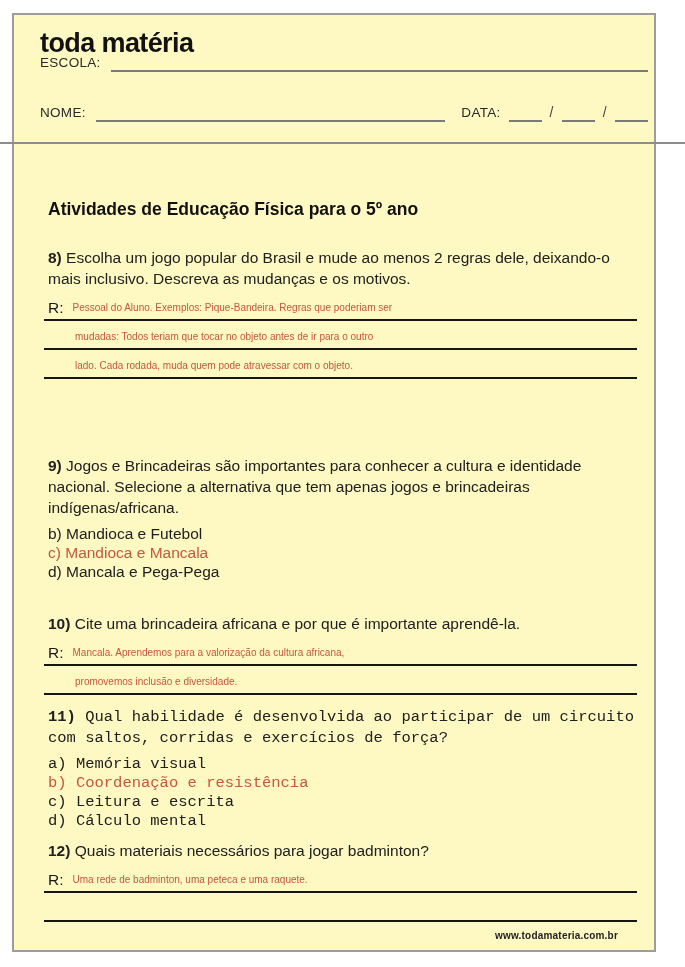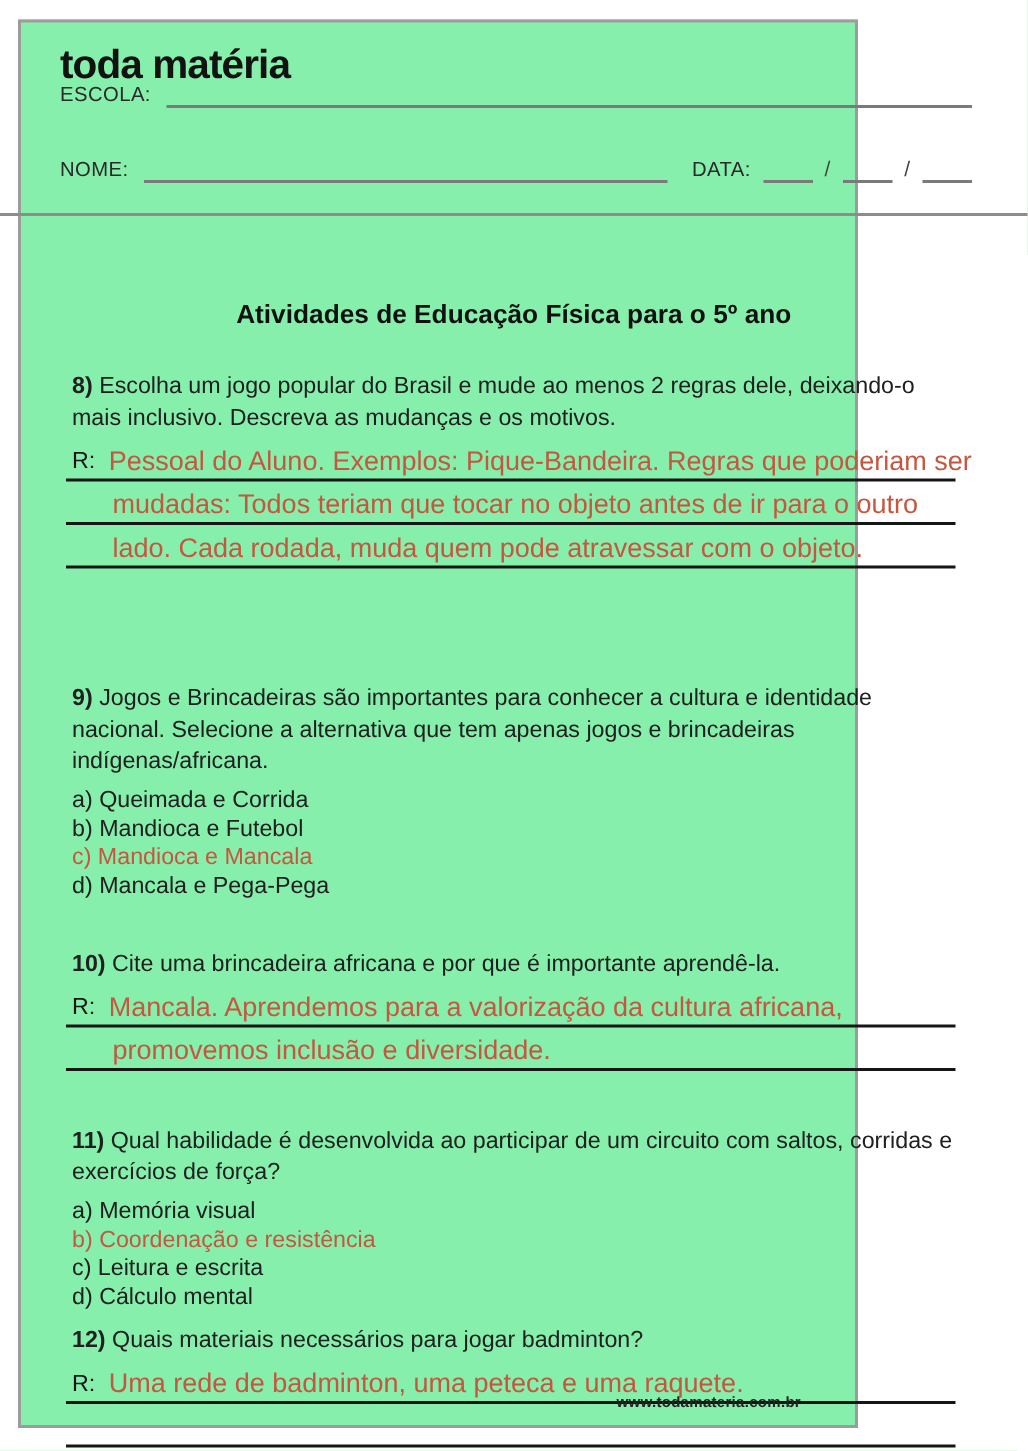--- a/index.html
+++ b/index.html
@@ -5,22 +5,22 @@
   :root{
     --answer-color:#c6563f;
     --ink:#1f1f1f;
   }
   html,body{margin:0;padding:0;background:#ffffff;}
   body{
     width:685px;height:967px;position:relative;overflow:hidden;
     font-family:"Liberation Sans", sans-serif;color:var(--ink);
   }
   .page{
-    position:absolute;left:12px;top:13px;width:560px;height:939px;
-    border:2px solid #9c9c9c;box-sizing:border-box;background:#86efac;
+    position:absolute;left:12px;top:13px;width:644px;height:939px;
+    border:2px solid #9c9c9c;box-sizing:border-box;background:#fef9c3;
   }
   .divider{
     position:absolute;left:0;top:142px;width:685px;height:2px;
     background:#8c8c8c;z-index:3;
   }
   
   .logo{
     position:absolute;left:26px;top:13px;
     font-size:27px;font-weight:bold;letter-spacing:-0.6px;color:#121212;
   }
@@ -34,39 +34,39 @@
     flex:1;border-bottom:2px solid #7a7a7a;margin:0 0 -2px 10px;height:0;
   }
   .date-label{margin-left:16px;}
   .date-line{
     width:33px;flex:none;border-bottom:2px solid #7a7a7a;margin:0 0 -2px 8px;height:0;
   }
   .date-slash{margin:0 0 0 8px;color:#444;font-size:14px;}
   
   .content{position:absolute;left:34px;top:142px;width:589px;}
   .title{
-    text-align:center;font-weight:bold;font-size:17.5px;color:#111;
+    font-weight:bold;font-size:17.5px;color:#111;
     margin:42px 0 0 0;
   }
   .question{margin-top:30px;}
   #questions .question:nth-child(1){margin-top:27px;}
   #questions .question:nth-child(2){margin-top:76px;}
   #questions .question:nth-child(3){margin-top:32px;}
-  #questions .question:nth-child(4){margin-top:36px;}
+  #questions .question:nth-child(4){margin-top:12px;font-family:Liberation Mono, monospace;}
   #questions .question:nth-child(5){margin-top:9px;}
   .question-text{margin:0;font-size:15.5px;line-height:21px;color:#202020;}
   .question-number{font-weight:bold;}
   .answer-block{margin:3px 0 0 -4px;}
   .answer-row{
     display:flex;align-items:flex-end;height:29px;
     border-bottom:2px solid #161616;padding-left:4px;box-sizing:border-box;
   }
   .r-label{font-size:15.5px;color:#161616;padding-right:9px;line-height:23px;}
   .answer-text{
-    color:var(--answer-color);font-size:18px;line-height:23px;white-space:nowrap;
+    color:var(--answer-color);font-size:10px;line-height:23px;white-space:nowrap;
   }
   .answer-row.cont .answer-text{padding-left:27px;}
   .options{margin-top:6px;}
   .option{font-size:15.5px;line-height:19px;color:#202020;}
   .option.correct{color:var(--answer-color);}
   
   .footer{
     position:absolute;right:36px;bottom:9px;
     font-size:10px;font-weight:bold;color:#222;letter-spacing:0.2px;
   }
@@ -108,21 +108,20 @@
               <span class="answer-text">mudadas: Todos teriam que tocar no objeto antes de ir para o outro</span>
             </div>
             <div class="answer-row cont">
               <span class="answer-text">lado. Cada rodada, muda quem pode atravessar com o objeto.</span>
             </div>
           </div>
         </div>
         <div class="question">
           <p class="question-text"><span class="question-number">9) </span>Jogos e Brincadeiras são importantes para conhecer a cultura e identidade nacional. Selecione a alternativa que tem apenas jogos e brincadeiras indígenas/africana.</p>
           <div class="options">
-            <div class="option">a) Queimada e Corrida</div>
             <div class="option">b) Mandioca e Futebol</div>
             <div class="option correct">c) Mandioca e Mancala</div>
             <div class="option">d) Mancala e Pega-Pega</div>
           </div>
         </div>
         <div class="question">
           <p class="question-text"><span class="question-number">10) </span>Cite uma brincadeira africana e por que é importante aprendê-la.</p>
           <div class="answer-block">
             <div class="answer-row">
               <span class="r-label">R:</span>

